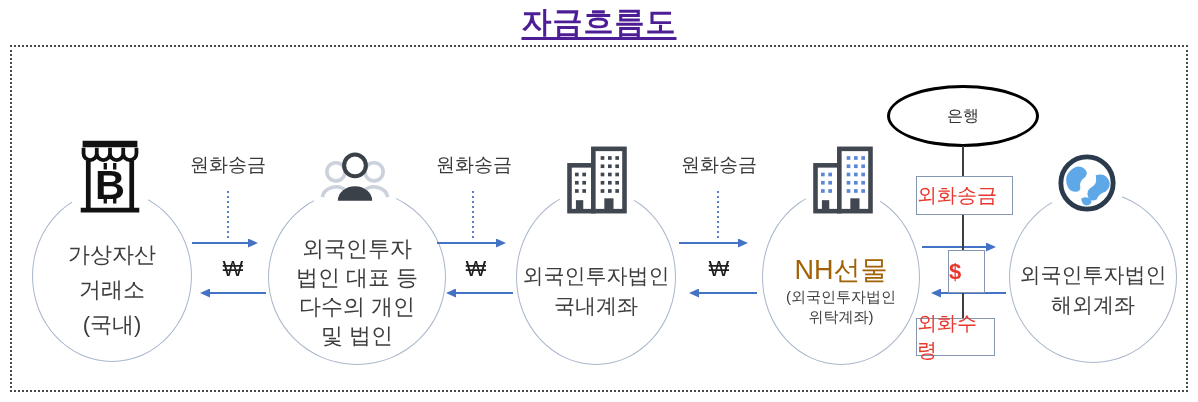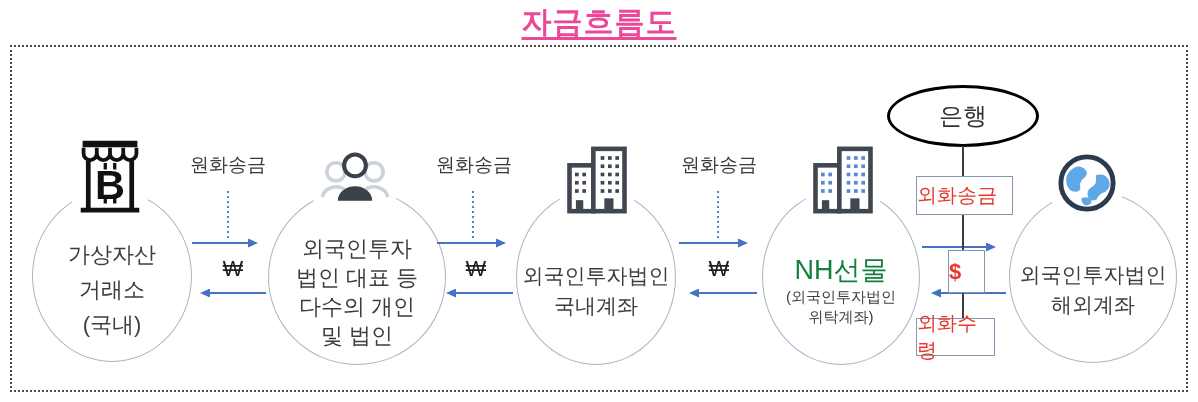--- a/index.html
+++ b/index.html
@@ -3,40 +3,40 @@
 <meta charset="utf-8">
 <style>
   :root{
     --arrow:#4472c4; --red:#e8372c; --boxborder:#8496b0;
     --circle:#a9b6cb; --text:#3d3d3d; --bankline:#3f3f3f;
   }
   html,body{margin:0;padding:0;background:#fff;}
   .canvas{position:relative;width:1198px;height:402px;background:#fff;overflow:hidden;
           font-family:"Liberation Sans", sans-serif;}
   .title{position:absolute;left:0;right:0;top:2px;text-align:center;
-         font-size:30px;font-weight:800;letter-spacing:1px;color:#ec4899;}
+         font-size:30px;font-weight:800;letter-spacing:1px;color:#4c1d95;}
   .title span{text-decoration:underline;text-decoration-thickness:2.5px;text-underline-offset:5px;}
   .frame{position:absolute;left:10px;top:45px;width:1174px;height:343px;
          border:2px dotted #4a4a4a;z-index:0;}
   .node{position:absolute;border-radius:50%;border:1.5px solid var(--circle);
         background:#fff;display:flex;flex-direction:column;align-items:center;
         justify-content:center;text-align:center;color:var(--text);z-index:1;}
   .node .ln{display:block;}
   .n1{left:32px;top:190px;width:160px;height:172px;font-size:22px;line-height:35px;padding-top:26px;box-sizing:border-box;}
   .n2{left:268px;top:189px;width:178px;height:176px;font-size:22px;line-height:29px;padding-top:30px;box-sizing:border-box;}
   .n3{left:516px;top:189px;width:160px;height:176px;font-size:21px;line-height:30px;padding-top:28px;box-sizing:border-box;}
   .n4{left:762px;top:189px;width:158px;height:176px;padding-top:26px;box-sizing:border-box;}
-  .n4 .big{font-size:27px;line-height:34px;color:#15803d;}
+  .n4 .big{font-size:27px;line-height:34px;color:#a16207;}
   .n4 .sub{font-size:15px;line-height:20px;color:#3d3d3d;}
   .n5{left:1009px;top:191px;width:168px;height:172px;font-size:21px;line-height:30px;padding-top:26px;box-sizing:border-box;}
   .iconbox{position:absolute;background:#fff;z-index:3;display:flex;align-items:center;justify-content:center;padding:2px;}
   .connectors{position:absolute;left:0;top:0;width:1198px;height:402px;z-index:2;pointer-events:none;}
   .bank{position:absolute;left:887px;top:85px;width:152px;height:62px;border:3px solid #000;
         border-radius:50%;background:#fff;display:flex;align-items:center;justify-content:center;
-        font-size:24px;color:#333;z-index:1;box-sizing:border-box;}
+        font-size:16px;color:#333;z-index:1;box-sizing:border-box;}
   .fxbox{position:absolute;background:#fff;border:1.5px solid var(--boxborder);
          display:flex;align-items:center;color:var(--red);z-index:4;box-sizing:border-box;}
   .fxsend{left:916px;top:176px;width:97px;height:39px;font-size:20px;}
   .dollar{left:948px;top:250px;width:37px;height:43px;font-size:22px;font-weight:bold;}
   .fxrecv{left:916px;top:318px;width:79px;height:38px;font-size:20px;}
   .flowlabel{position:absolute;width:100px;text-align:center;font-size:19px;color:#3a3a3a;z-index:4;}
   .k1{left:178px;top:152px;} .k2{left:424px;top:152px;} .k3{left:669px;top:152px;}
   .won{position:absolute;width:40px;text-align:center;font-size:22px;color:#1f1f1f;z-index:4;}
   .w1{left:213px;top:256px;} .w2{left:456px;top:256px;} .w3{left:699px;top:256px;}
 </style>

